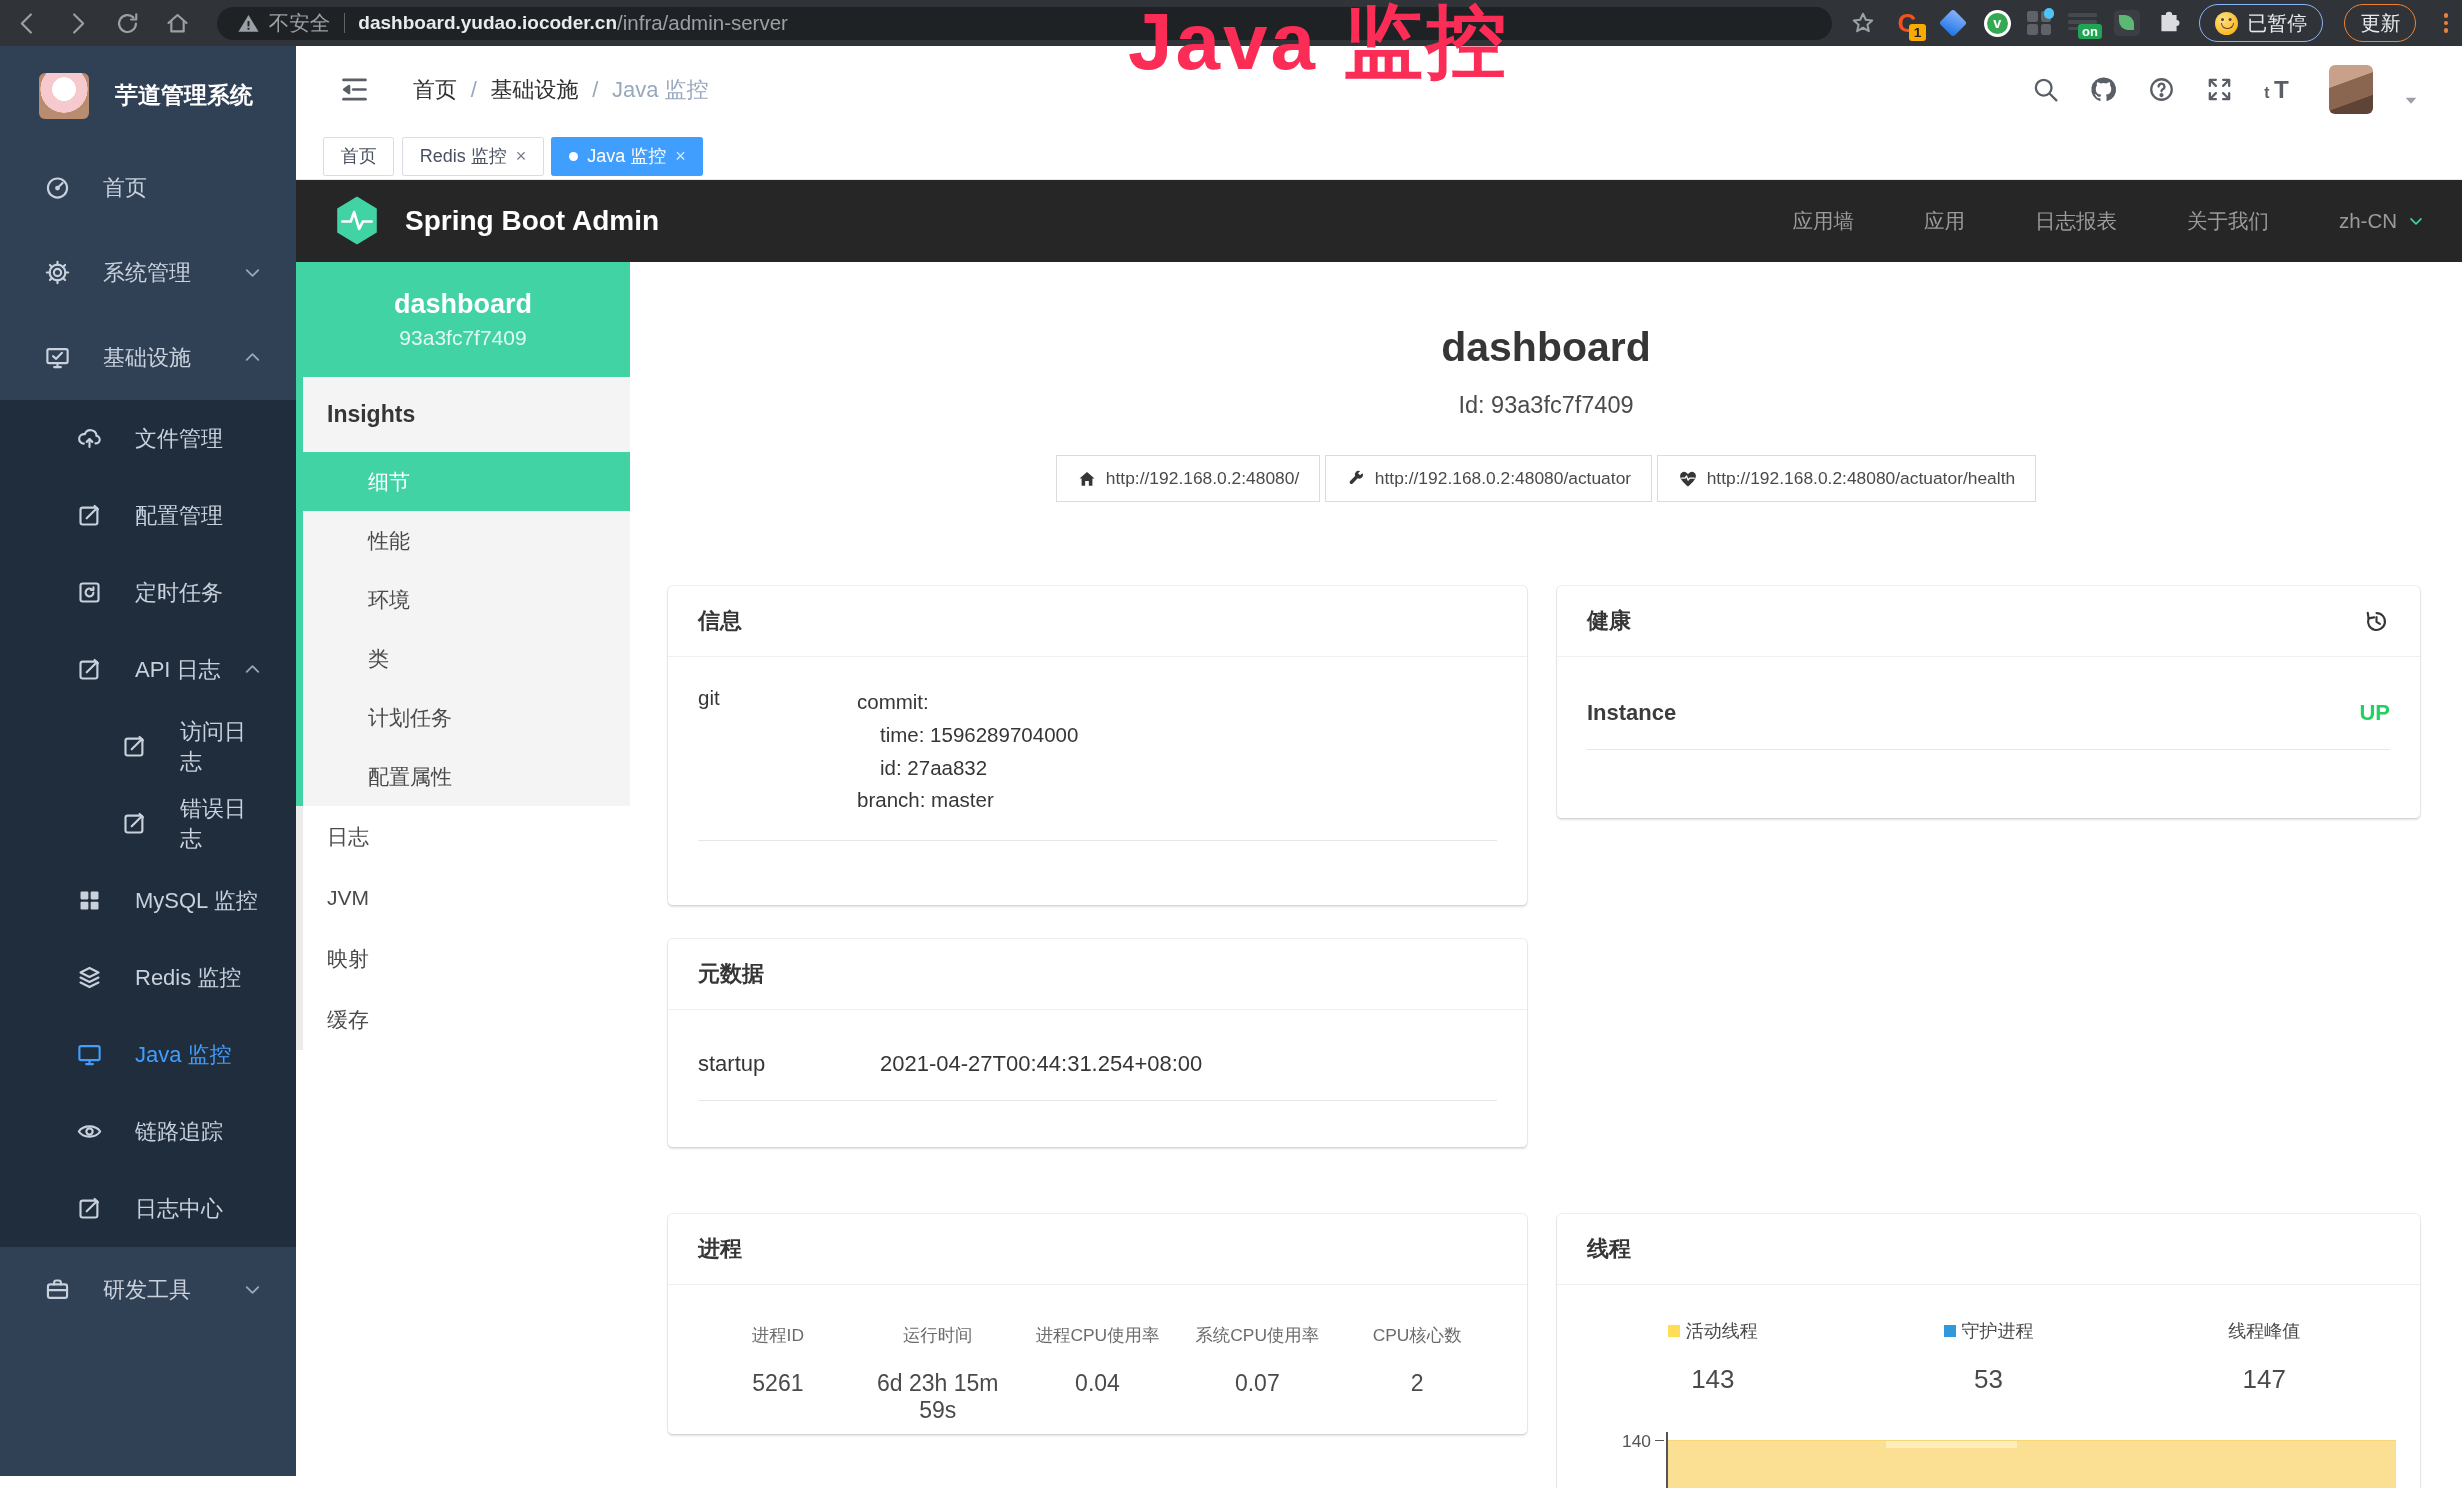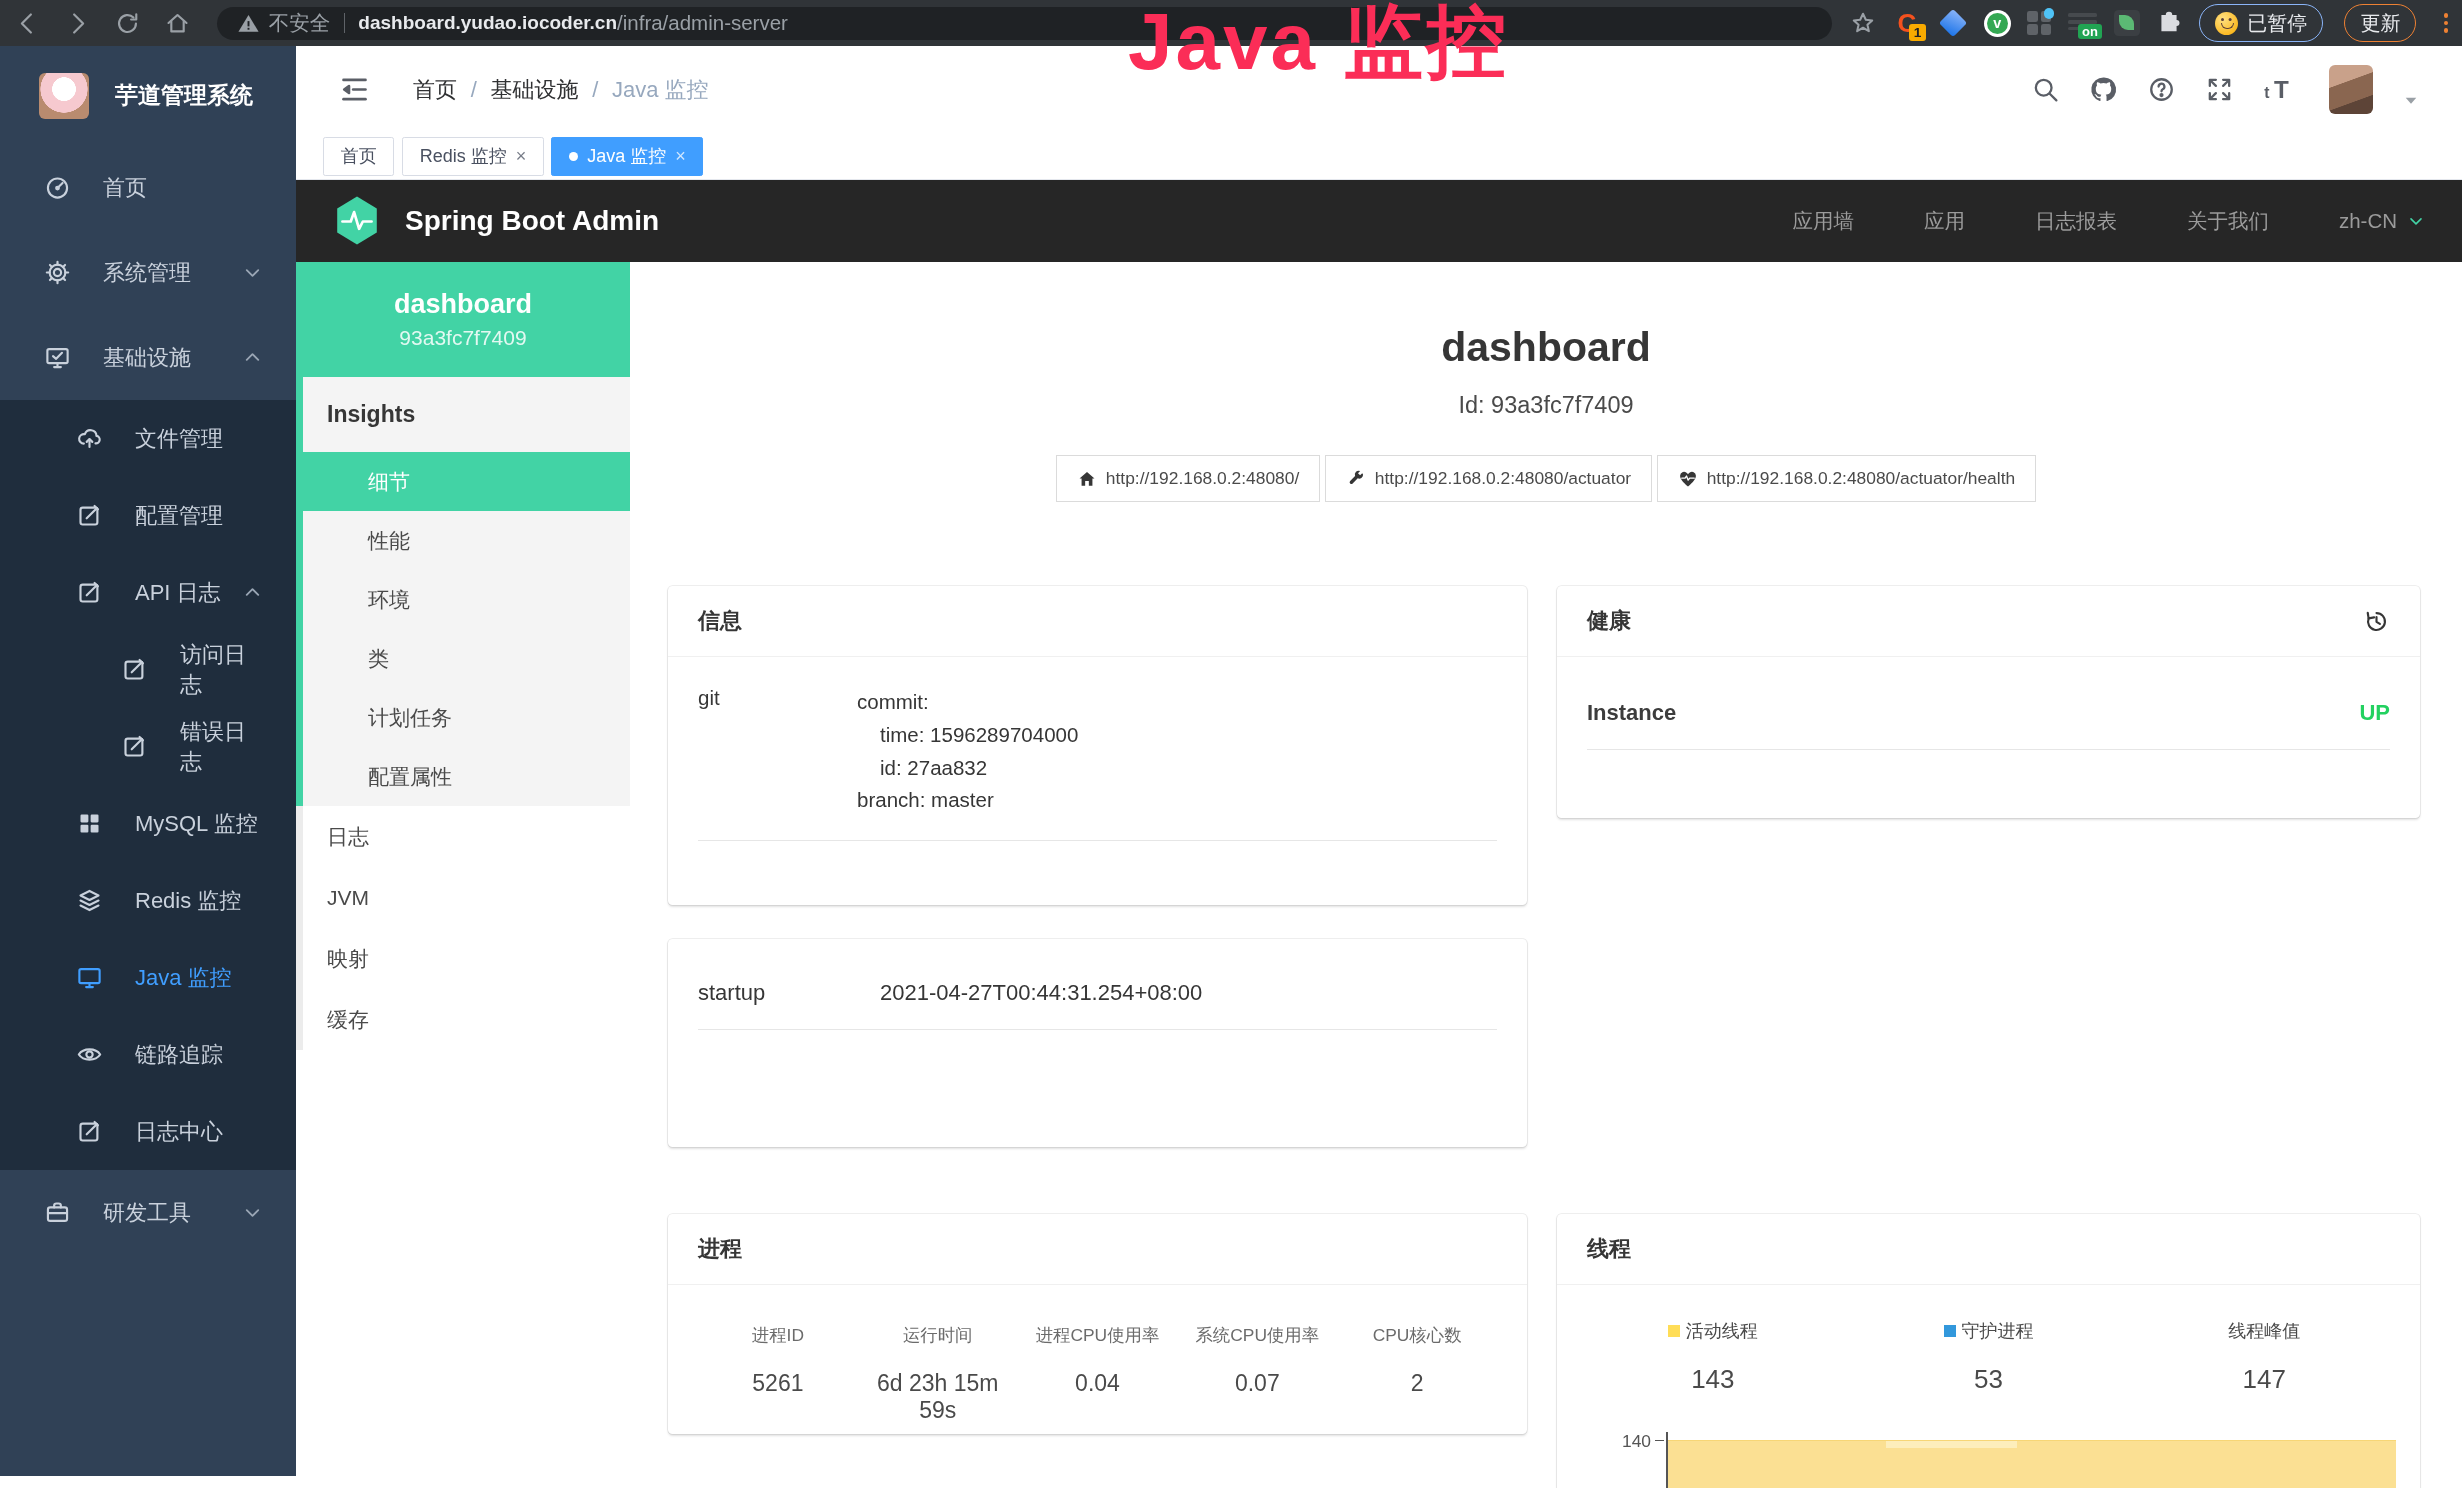--- a/index.html
+++ b/index.html
@@ -295,20 +295,30 @@
             <rect x="4" y="5" width="15" height="15" rx="2"></rect>
             <path d="M9.5 14.5 18.5 5.5"></path>
             <path d="M16.5 3.5l3 3"></path>
           </svg>
         </span>
       <span>配置管理</span>
     </div>
     <div class="mitem">
       <span class="icon micon">
           <svg viewBox="0 0 24 24" fill="none" stroke="currentColor" stroke-width="1.9" stroke-linecap="round" stroke-linejoin="round">
+            <rect x="4" y="4" width="16" height="16" rx="2"></rect>
+            <path d="M15.5 12a3.5 3.5 0 1 1-1-2.5"></path>
+            <path d="M15.5 7.5v2.3h-2.3"></path>
+          </svg>
+        </span>
+      <span>定时任务</span>
+    </div>
+    <div class="mitem">
+      <span class="icon micon">
+          <svg viewBox="0 0 24 24" fill="none" stroke="currentColor" stroke-width="1.9" stroke-linecap="round" stroke-linejoin="round">
             <rect x="4" y="5" width="15" height="15" rx="2"></rect>
             <path d="M9.5 14.5 18.5 5.5"></path>
             <path d="M16.5 3.5l3 3"></path>
           </svg>
         </span>
       <span>API 日志</span>
       <span class="icon chev">
           <svg viewBox="0 0 24 24" fill="none" stroke="currentColor" stroke-width="1.9" stroke-linecap="round" stroke-linejoin="round">
             <path d="M6 14.5 12 8.5 18 14.5"></path>
           </svg>
@@ -587,20 +597,23 @@
         <div class="card-b">
           <div class="hrow">
             <span class="hl">Instance</span>
             <span class="st">UP</span>
           </div>
           <div class="divider"></div>
         </div>
       </div>
 
       <div class="card" style="left:38px;top:677px;width:859px;height:208px">
+        <div class="card-h">
+            <span class="ct">元数据</span>
+          </div>
         <div class="card-b">
           <div class="mrow">
             <span class="k">startup</span>
             <span>2021-04-27T00:44:31.254+08:00</span>
           </div>
           <div class="divider"></div>
         </div>
       </div>
 
       <div class="card" style="left:38px;top:952px;width:859px;height:220px">

